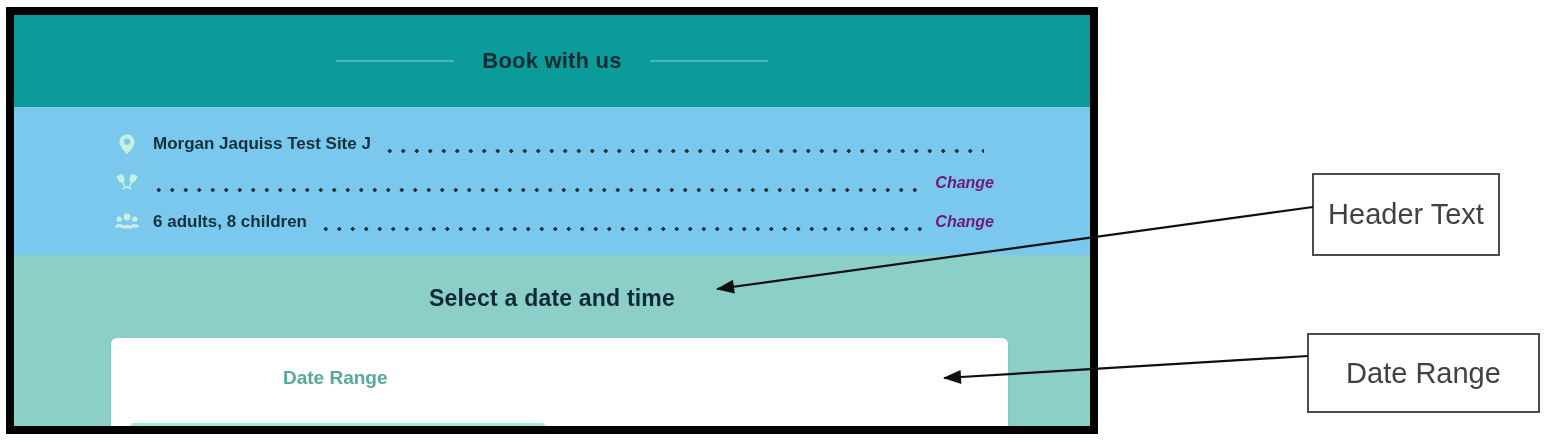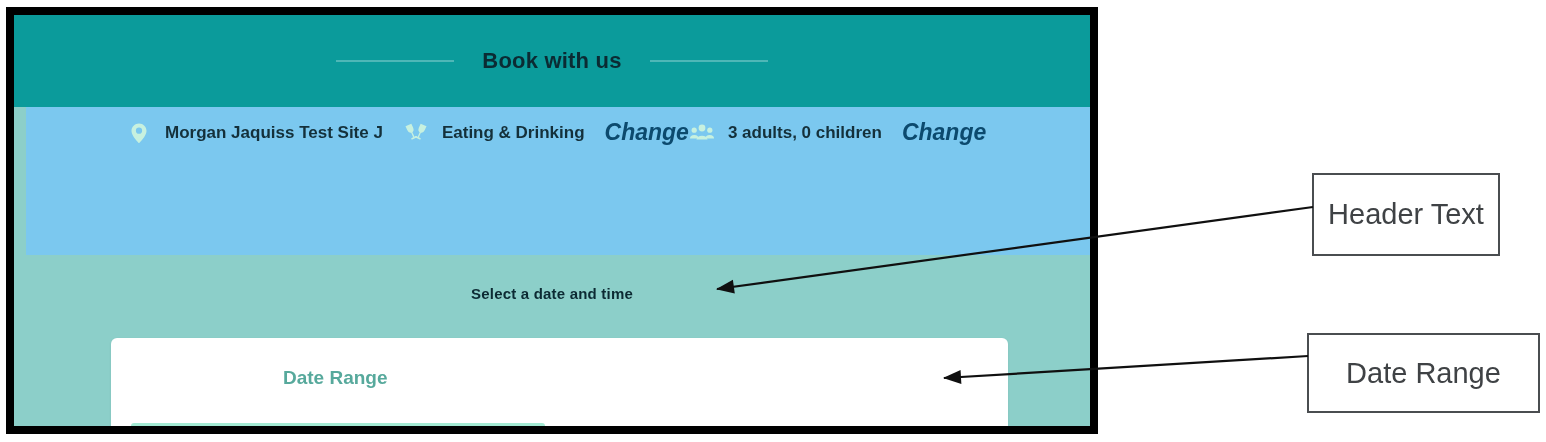--- a/index.html
+++ b/index.html
@@ -12,37 +12,37 @@
     border: 8px solid #000000; background: #8CCFC9; overflow: hidden;
   }
   .panel-header {
     position: absolute; left: 0; top: 0; width: 100%; height: 92px;
     background: #0B9B9B; display: flex; align-items: center; justify-content: center; gap: 28px;
   }
   .header-rule { width: 118px; height: 2px; background: rgba(255,255,255,0.28); }
   .header-title { color: #0B2B33; font-size: 22px; font-weight: 700; letter-spacing: 0.2px; }
 
   .summary {
-    position: absolute; left: 12px; top: 92px; width: 100%; height: 148px;
-    background: #7BC8EF; display: flex; flex-direction: row; justify-content: flex-start;
+    position: absolute; left: 0; top: 92px; width: 100%; height: 148px;
+    background: #7BC8EF; display: flex; flex-direction: column; justify-content: center;
     padding: 6px 96px 2px 100px;
   }
   .summary-row { display: flex; align-items: center; height: 39px; }
   .row-icon { width: 26px; height: 24px; flex: 0 0 auto; display: flex; align-items: center; justify-content: center; }
   .row-label { margin-left: 13px; font-size: 17px; font-weight: 700; color: #14303A; white-space: nowrap; }
   .leader {
     flex: 1 1 auto; align-self: stretch; margin: 0 10px;
     background-image: radial-gradient(circle, #1C333C 1.6px, transparent 1.7px);
     background-size: 13.5px 10px; background-repeat: repeat-x;
     background-position: 2px calc(50% + 7px);
   }
-  .change-link { font-size: 23px; font-style: italic; font-weight: 600; color: #0c4a6e; white-space: nowrap; cursor: pointer; }
+  .change-link { font-size: 16px; font-style: italic; font-weight: 600; color: #701a75; white-space: nowrap; cursor: pointer; }
 
   .date-section { position: absolute; left: 0; top: 240px; width: 100%; height: 187px; background: #8CCFC9; }
-  .section-heading { margin-top: 30px; text-align: center; font-size: 15px; font-weight: 700; color: #0C2A33; letter-spacing: 0.2px; }
+  .section-heading { margin-top: 30px; text-align: center; font-size: 23px; font-weight: 700; color: #0C2A33; letter-spacing: 0.2px; }
 
   .card {
     position: absolute; left: 97px; top: 83px; width: 897px; height: 130px;
     background: #ffffff; border-radius: 6px; box-shadow: 0 1px 3px rgba(0,0,0,0.08);
   }
   .tabs { display: flex; width: 100%; }
   .tab { width: 50%; text-align: center; padding-top: 29px; font-size: 19px; font-weight: 700; cursor: pointer; }
   .tab.active { color: #4A5763; }
   .tab.inactive { color: #57A99C; }
   .tab-indicator { position: absolute; left: 20px; top: 85px; width: 414px; height: 7px; border-radius: 3px; background: #A3EAD3; }
@@ -93,39 +93,38 @@
                 <rect x="5.9" y="16.4" width="6.2" height="1.6" rx="0.8"></rect>
               </g>
               <g transform="rotate(24 17 12)">
                 <path d="M13.8 3.2h6.4v4.2a3.2 4 0 0 1-6.4 0z"></path>
                 <rect x="16.4" y="10.6" width="1.3" height="6.2"></rect>
                 <rect x="13.9" y="16.4" width="6.2" height="1.6" rx="0.8"></rect>
               </g>
             </g>
           </svg>
         </span>
-        <span class="row-label">Eating &amp; Drinking</span>
         <span class="leader"></span>
         <span class="change-link">Change</span>
       </div>
 
       <div class="summary-row">
         <span class="row-icon">
           <svg width="26" height="22" viewBox="0 0 26 22">
             <g fill="#C7F1DF">
               <circle cx="5.2" cy="8.2" r="2.6"></circle>
               <path d="M1 16.5a4.3 3.6 0 0 1 8.6 0z"></path>
               <circle cx="20.8" cy="8.2" r="2.6"></circle>
               <path d="M16.4 16.5a4.3 3.6 0 0 1 8.6 0z"></path>
               <circle cx="13" cy="6" r="3.4"></circle>
               <path d="M7.4 17.5a5.7 4.7 0 0 1 11.2 0z"></path>
             </g>
           </svg>
         </span>
-        <span class="row-label">3 adults, 0 children</span>
+        <span class="row-label">6 adults, 8 children</span>
         <span class="leader"></span>
         <span class="change-link">Change</span>
       </div>
 
     </div>
 
     <div class="date-section">
       <div class="section-heading">Select a date and time</div>
       <div class="card">
         <div class="tabs">

